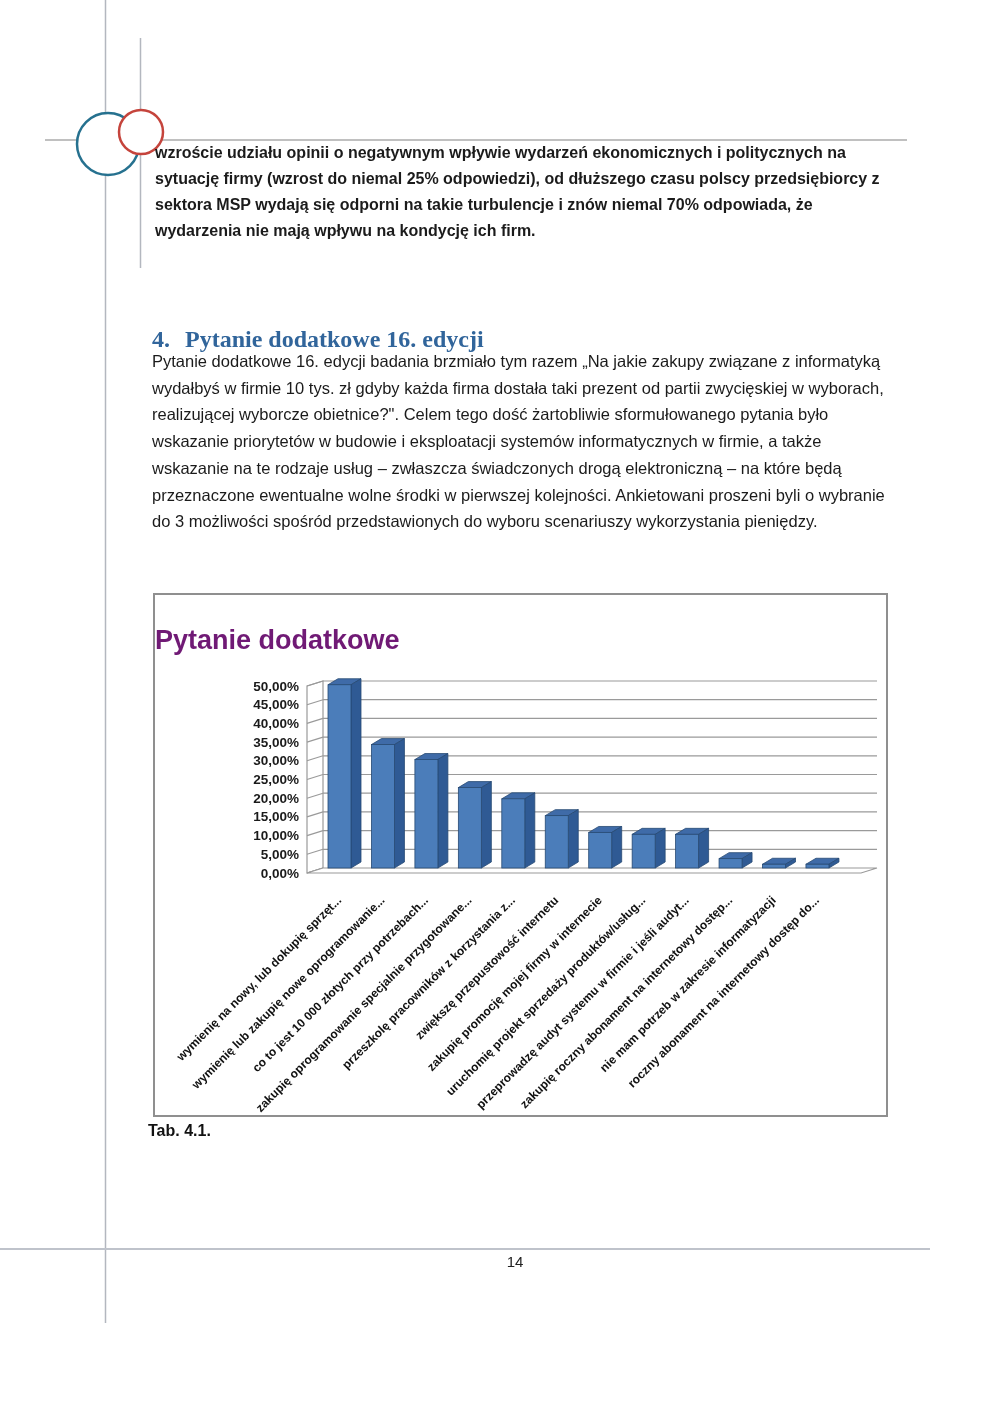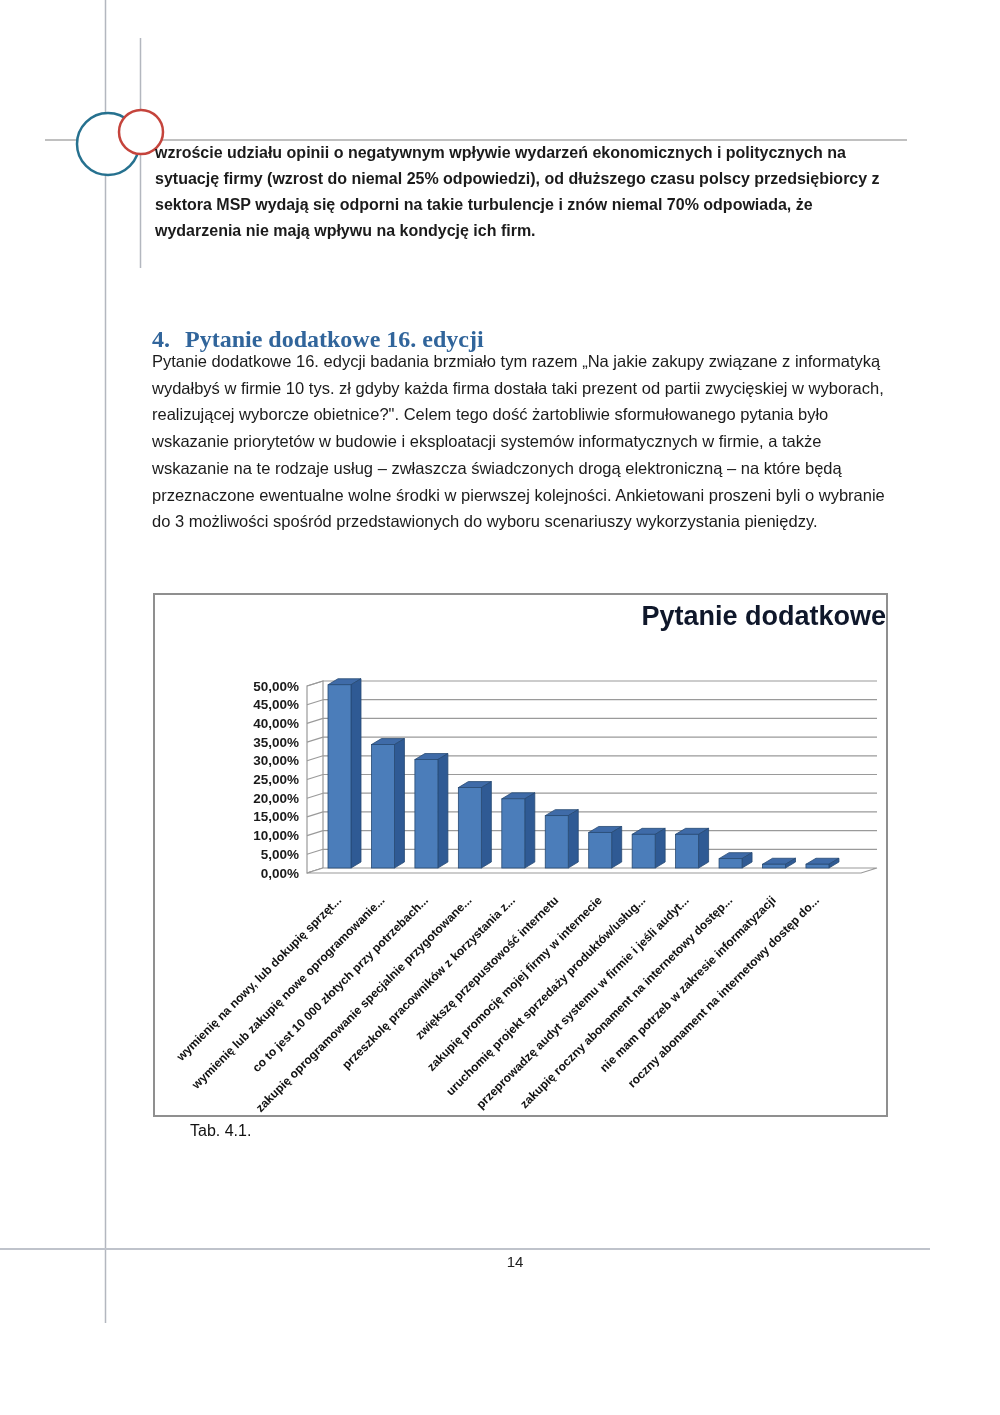--- a/index.html
+++ b/index.html
@@ -8,24 +8,24 @@
     font-family:"Liberation Sans",sans-serif;color:#1b1b1b;overflow:hidden;
   }
   .abs{position:absolute;}
   #deco-svg{left:0;top:0;pointer-events:none;}
   #para1{left:155px;top:140px;width:740px;font-size:16px;line-height:1.62;font-weight:bold;}
   #heading{left:152px;top:293px;font-family:"Liberation Serif",serif;font-weight:700;
            font-size:24px;color:#31659b;margin-top:33px;}
   #heading .hnum{margin-right:15px;}
   #para2{left:152px;top:348px;width:742px;font-size:16.5px;line-height:1.62;}
   #chart-box{left:153px;top:593px;width:731px;height:520px;border:2px solid #8f8f8f;background:#ffffff;}
-  #chart-title{left:0;top:6px;width:100%;text-align:right;font-size:27px;font-weight:700;color:#0f172a;}
+  #chart-title{left:0;top:30px;width:100%;text-align:left;font-size:27px;font-weight:700;color:#701a75;}
   #chart-svg{left:0;top:0;}
   #chart-svg text{font-family:"Liberation Sans",sans-serif;}
-  #caption{left:148px;top:1122px;font-size:16px;font-weight:400;color:#111;margin-left:42px;}
+  #caption{left:148px;top:1122px;font-size:16px;font-weight:700;color:#111;}
   #footer-num{left:0;top:1253px;width:1030px;text-align:center;font-size:15px;color:#222;}
 </style>
 </head>
 <body>
 
 <svg id="deco-svg" class="abs" width="1000" height="1415">
   <line x1="105.5" y1="0" x2="105.5" y2="1323" stroke="#b3b7bf" stroke-width="1.5"></line>
   <line x1="140.5" y1="38" x2="140.5" y2="268" stroke="#b3b7bf" stroke-width="1.5"></line>
   <line x1="45" y1="140" x2="907" y2="140" stroke="#ababab" stroke-width="1.5"></line>
   <line x1="0" y1="1249" x2="930" y2="1249" stroke="#bfc3cb" stroke-width="2"></line>

